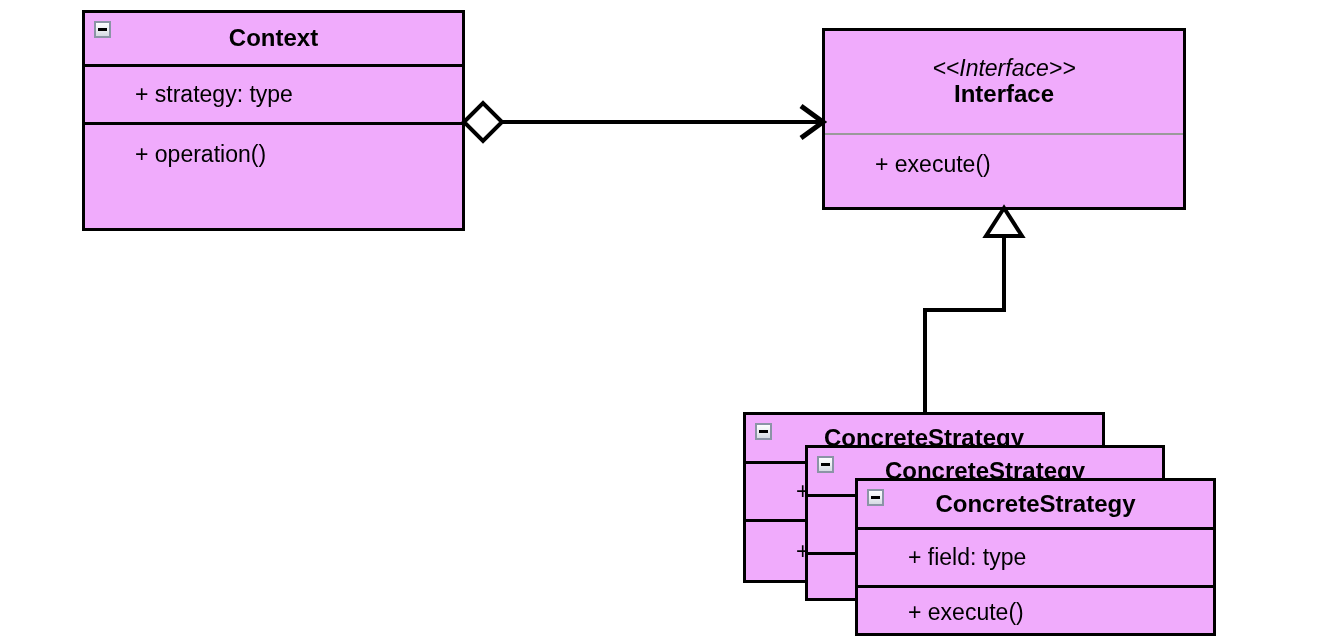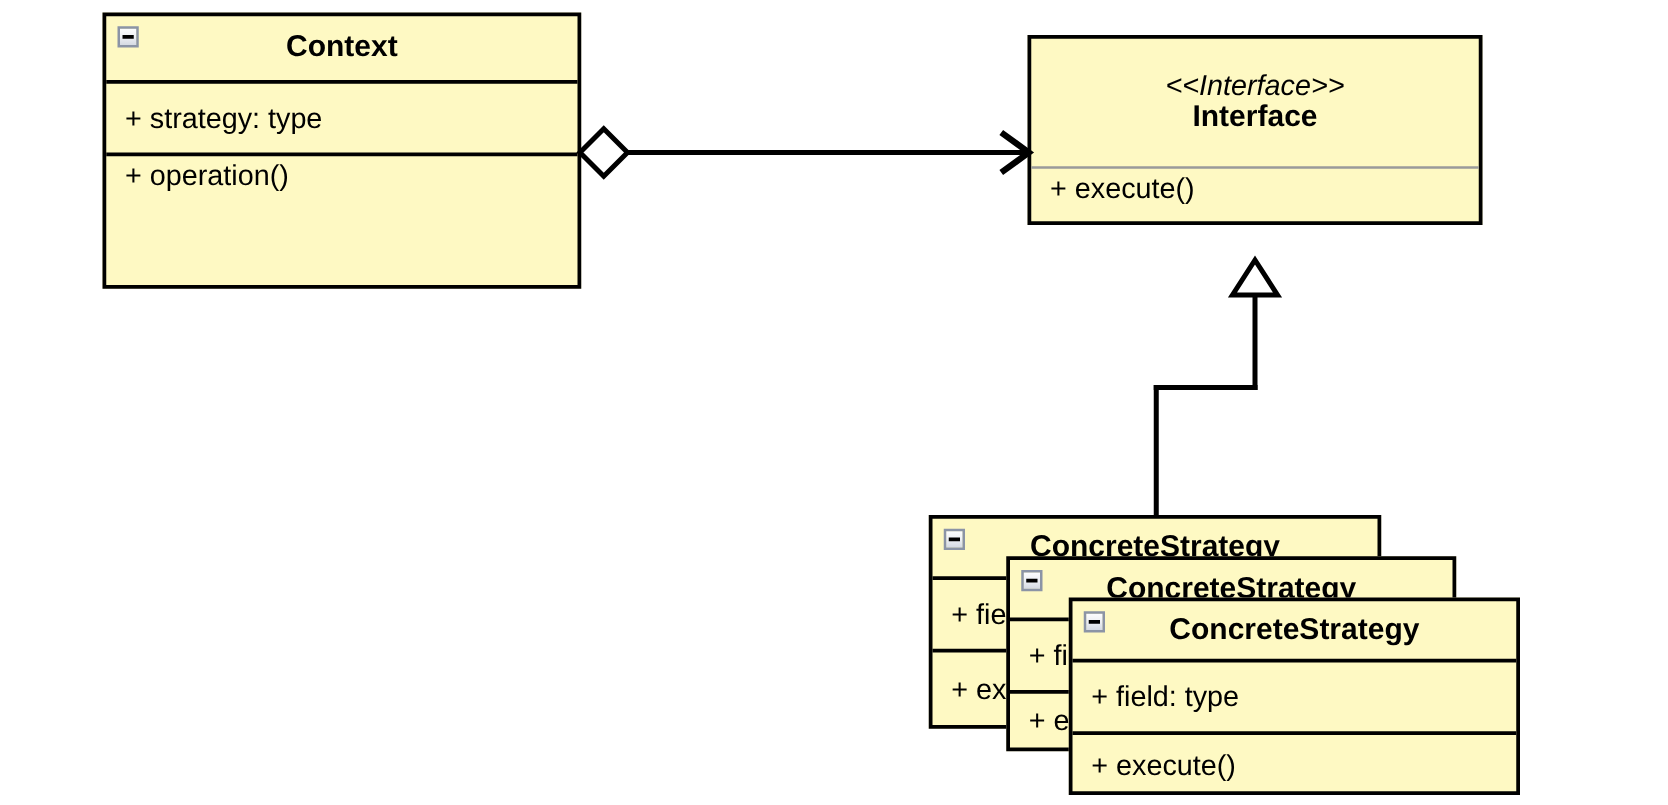--- a/index.html
+++ b/index.html
@@ -14,21 +14,21 @@
     height: 644px;
     background: #ffffff;
     font-family: "Liberation Sans", sans-serif;
     overflow: hidden;
   }
 
   
   .uml-class {
     position: absolute;
     box-sizing: border-box;
-    background: #fef9c3;
+    background: #f0abfc;
     border: 3px solid #000000;
   }
   .uml-compartment {
     position: absolute;
     left: 0;
     right: 0;
     box-sizing: border-box;
   }
   .uml-compartment.sep-black {
     border-top: 3px solid #000000;
@@ -63,24 +63,25 @@
   
   .uml-member {
     font-size: 23px;
     color: #000000;
     padding-left: 15px;
     line-height: 1;
     white-space: nowrap;
     display: flex;
     align-items: center;
     height: 100%;
+    margin-left: 35px;
   }
   .uml-member-top {
     align-items: flex-start;
-    padding-top: 4px;
+    padding-top: 18px;
   }
 
   
   .collapse-icon {
     position: absolute;
     width: 17px;
     height: 17px;
     box-sizing: border-box;
     border: 2px solid #8b94a6;
     background: linear-gradient(180deg, #fcfdfe 0%, #eef0f4 48%, #d5dae3 100%);
@@ -130,21 +131,21 @@
 
     <div class="uml-compartment sep-black" style="top:51px; height:58px;">
       <div class="uml-member">+ strategy: type</div>
     </div>
 
     <div class="uml-compartment sep-black" style="top:109px; height:109px;">
       <div class="uml-member uml-member-top">+ operation()</div>
     </div>
   </div>
 
-  <div class="uml-class" style="left:822px; top:28px; width:364px; height:152px;">
+  <div class="uml-class" style="left:822px; top:28px; width:364px; height:182px;">
 
     <div class="uml-compartment" style="top:0; height:102px;">
       <div class="uml-header">
         <span class="uml-stereotype">&lt;&lt;Interface&gt;&gt;</span>
         <span class="uml-name">Interface</span>
       </div>
     </div>
 
     <div class="uml-compartment sep-gray" style="top:102px; height:74px;">
       <div class="uml-member uml-member-top">+ execute()</div>

